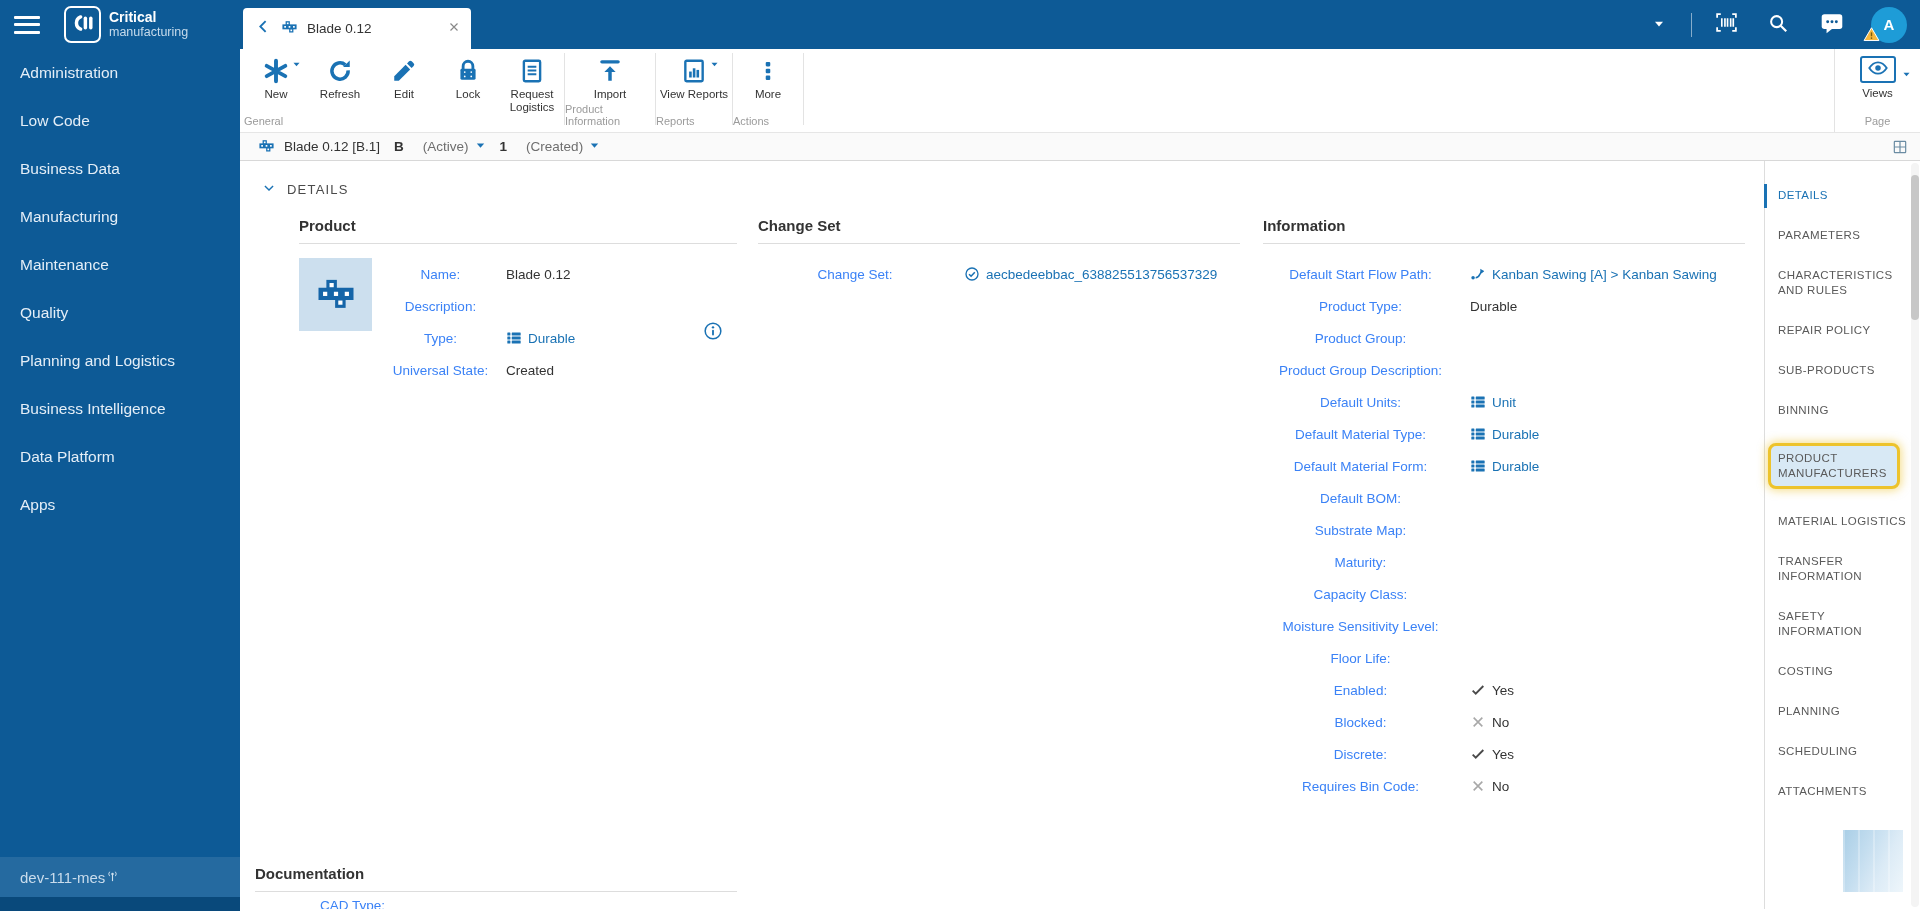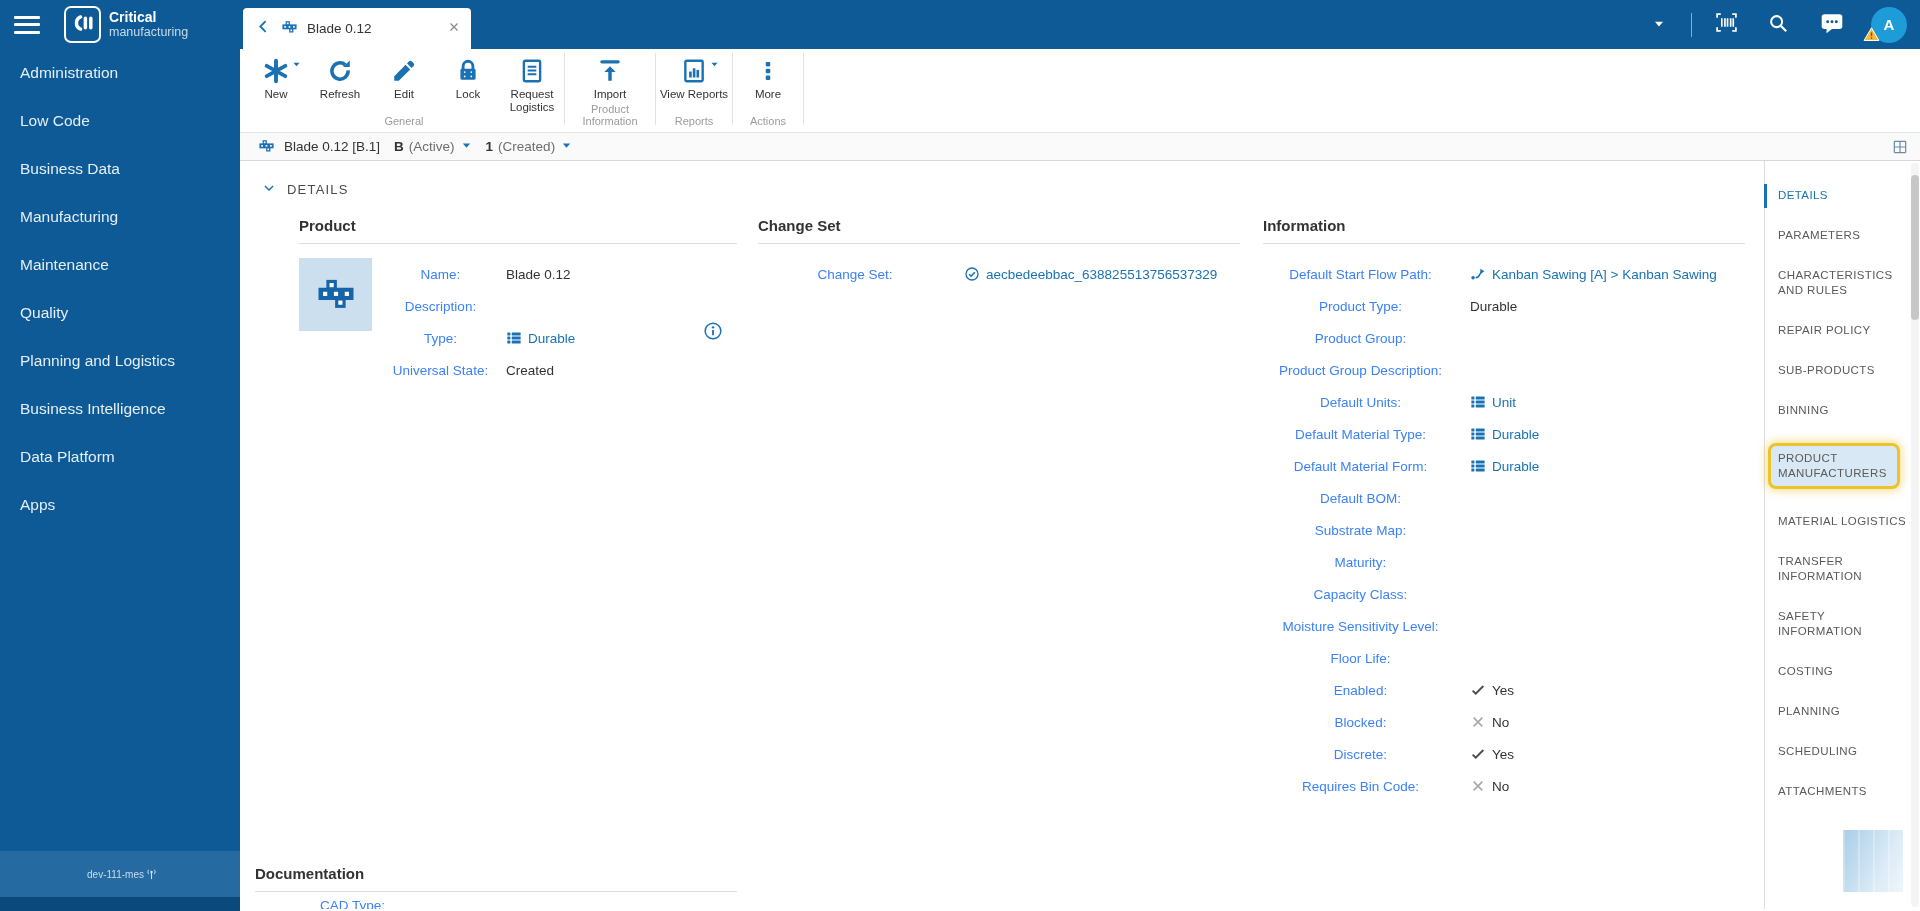--- a/index.html
+++ b/index.html
@@ -28,52 +28,52 @@
   .tb-caret { color:#fff; display:flex; cursor:pointer; }
   .tb-sep { width:1px; height:24px; background:rgba(255,255,255,.5); margin-left:26px; }
   .tb-ic { display:flex; color:#fff; cursor:pointer; }
   .m22 { margin-left:22px; } .m28 { margin-left:28px; } .m30 { margin-left:30px; }
   .avatar { position:relative; width:36px; height:36px; border-radius:50%; background:#1e9cd7; color:#fff; font-weight:bold; font-size:15px; display:flex; align-items:center; justify-content:center; margin-left:26px; margin-right:13px; cursor:pointer; }
   .avatar .warn { position:absolute; left:-8px; bottom:-3px; display:flex; }
 
   
   .sidebar { position:absolute; top:49px; left:0; width:240px; bottom:0; background:#0d5a96; }
   .side-item { height:48px; line-height:48px; padding-left:20px; color:#e4eef7; font-size:15.5px; cursor:pointer; white-space:nowrap; }
-  .side-status { position:absolute; left:0; right:0; bottom:14px; height:46px; background:rgba(255,255,255,.1); color:#c9dcec; font-size:10px; display:flex; align-items:center; justify-content:center; padding:0 14px 0 20px; }
+  .side-status { position:absolute; left:0; right:0; bottom:14px; height:40px; background:rgba(255,255,255,.1); color:#c9dcec; font-size:15px; display:flex; align-items:center; justify-content:flex-start; padding:0 14px 0 20px; }
   .side-status .ant { display:flex; color:#cfe0ee; }
   .side-bottom { position:absolute; left:0; right:0; bottom:0; height:14px; background:#09497b; }
 
   
   .main { position:absolute; left:240px; top:49px; right:0; bottom:0; background:#fff; }
 
   .toolbar { position:relative; height:84px; border-bottom:1px solid #e6e6e6; background:#fff; }
   .tb-buttons { position:absolute; left:4px; top:0; height:100%; display:flex; align-items:flex-start; }
   .tb-btn { width:64px; padding-top:7px; display:flex; flex-direction:column; align-items:center; cursor:pointer; }
   .tb-btn.w90 { width:90px; } .tb-btn.w76 { width:76px; } .tb-btn.w70 { width:70px; }
   .tb-btnico { position:relative; height:30px; display:flex; align-items:center; color:#1a72b4; }
   .tb-btnico .caret { position:absolute; right:-12px; top:4px; color:#1a72b4; display:flex; }
   .tb-btnlabel { margin-top:2px; font-size:11.5px; line-height:13px; color:#333; text-align:center; }
   .tb-div { width:1px; background:#e3e3e3; height:72px; margin-top:4px; flex:none; }
-  .tb-grouplabels span { position:absolute; bottom:5px; font-size:11px; color:#9b9b9b; text-align:center; }
+  .tb-grouplabels span { position:absolute; bottom:5px; font-size:11px; color:#9b9b9b; }
   .tb-grouplabels span:nth-child(1){ left:4px; width:320px; }
   .tb-grouplabels span:nth-child(2){ left:325px; width:90px; }
   .tb-grouplabels span:nth-child(3){ left:416px; width:76px; }
   .tb-grouplabels span:nth-child(4){ left:493px; width:70px; }
   .tb-views { position:absolute; right:0; top:0; bottom:0; width:86px; border-left:1px solid #e3e3e3; display:flex; flex-direction:column; align-items:center; padding-top:7px; cursor:pointer; }
   .views-wrap { position:relative; }
   .views-box { width:36px; height:27px; border:2px solid #1a72b4; border-radius:3px; display:flex; align-items:center; justify-content:center; color:#1a72b4; }
   .views-wrap .caret { position:absolute; right:-15px; top:9px; color:#1a72b4; display:flex; }
   .views-label { margin-top:4px; font-size:11.5px; color:#333; }
   .views-group { position:absolute; bottom:5px; font-size:11px; color:#9b9b9b; }
 
   .breadcrumb { position:relative; height:28px; background:#fafafa; border-bottom:1px solid #d8d8d8; display:flex; align-items:center; padding:0 14px 0 18px; font-size:13.5px; color:#333; }
   .breadcrumb .bico { display:flex; color:#1a72b4; }
   .bc-name { margin-left:9px; }
   .bc-b { margin-left:14px; font-weight:bold; }
-  .bc-gray { margin-left:5px; color:#6e6e6e; }
+  .bc-gray { margin-left:19px; color:#6e6e6e; }
   .bc-caret { margin-left:6px; color:#1a72b4; display:flex; cursor:pointer; }
   .bc-right { position:absolute; right:12px; top:6px; color:#6b8ca3; display:flex; cursor:pointer; }
 
   .content { position:relative; height:748px; overflow:hidden; background:#fff; }
   .details-head { position:absolute; left:22px; top:20px; display:flex; align-items:center; color:#4a4a4a; font-size:13px; letter-spacing:1.2px; cursor:pointer; }
   .details-head .chev { display:flex; color:#1a72b4; margin-right:11px; }
 
   .col { position:absolute; top:56px; width:482px; }
   #col-product { left:15px;padding-left:44px; }
   #col-changeset { left:518px; }
@@ -351,20 +351,37 @@
             <span class="tb-btnlabel">More</span>
           </div>
           <div class="tb-div"></div>
         </div>
       <div class="tb-grouplabels" id="group-labels">
           <span>General</span>
           <span>Product Information</span>
           <span>Reports</span>
           <span>Actions</span>
         </div>
+      <div class="tb-views">
+        <span class="views-wrap">
+          <span class="views-box">
+              <span><svg xmlns="http://www.w3.org/2000/svg" viewBox="0 0 24 24" width="22" height="22">
+                  <path d="M2.5 12S6.5 5.8 12 5.8 21.5 12 21.5 12 17.5 18.2 12 18.2 2.5 12 2.5 12z" fill="none" stroke="currentColor" stroke-width="2"></path>
+                  <circle cx="12" cy="12" r="3" fill="currentColor"></circle>
+                </svg></span>
+            </span>
+          <span class="caret">
+              <span><svg xmlns="http://www.w3.org/2000/svg" viewBox="0 0 12 12" width="9" height="9">
+                  <path d="M2 3.8l4 4.6 4-4.6z" fill="currentColor"></path>
+                </svg></span>
+            </span>
+        </span>
+        <span class="views-label">Views</span>
+        <span class="views-group">Page</span>
+      </div>
     </div>
 
     <div class="breadcrumb">
       <span class="bico">
           <span><svg xmlns="http://www.w3.org/2000/svg" viewBox="0 0 24 24" width="17" height="17">
               <g fill="currentColor">
                 <rect x="2" y="9" width="20" height="7"></rect>
                 <rect x="6.5" y="4.5" width="6" height="6"></rect>
                 <rect x="11.5" y="14.5" width="6" height="6"></rect>
               </g>

